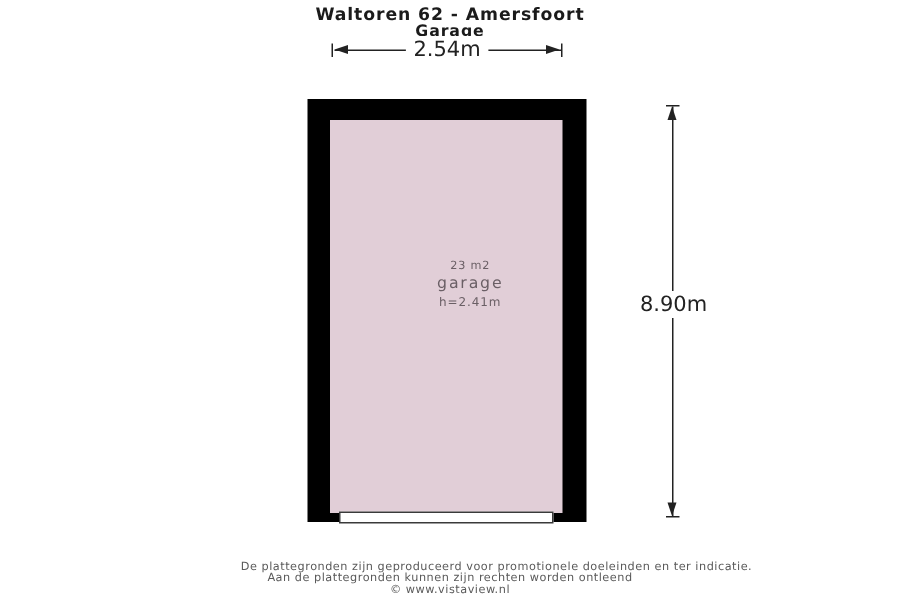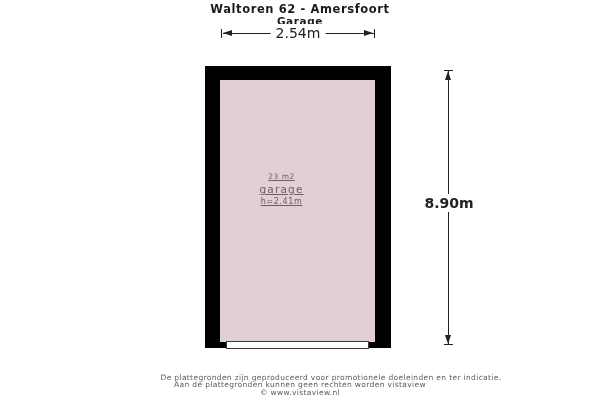--- a/index.html
+++ b/index.html
@@ -15,42 +15,42 @@
   .subtitle{left:0;top:15px;width:600px;text-align:center;font-size:10.5px;font-weight:bold;
          color:#1b1b1b;letter-spacing:0.6px;}
 
   
   .wall-rect{left:205px;top:66px;width:186px;height:282px;background:#000;}
   .floor{left:220px;top:80px;width:155px;height:262px;background:#e1ced7;}
   .garage-door{left:226px;top:341px;width:143px;height:8px;background:#fff;
          border:1px solid #3a3a3a;box-sizing:border-box;}
 
   
-  .room-label{left:204px;width:155px;text-align:center;color:#6a5f65;text-decoration:underline;}
+  .room-label{left:236px;width:155px;text-align:center;color:#6a5f65;}
   .room-area{top:172px;font-size:7.5px;letter-spacing:0.5px;}
   .room-name{top:183px;font-size:10.5px;letter-spacing:1.2px;}
   .room-h{top:197px;font-size:8px;letter-spacing:0.6px;}
 
   
   .dline{background:#222;}
   .dim-top-line{left:223px;top:33px;width:151px;height:1px;}
   .tick-v{width:1px;height:9px;background:#222;top:29px;}
   .tick-v.l{left:221px;} .tick-v.r{left:374px;}
   .arr{width:0;height:0;}
   .arr-left{left:223px;top:30px;border-top:3.5px solid transparent;border-bottom:3.5px solid transparent;border-right:9px solid #222;}
   .arr-right{left:364px;top:30px;border-top:3.5px solid transparent;border-bottom:3.5px solid transparent;border-left:9px solid #222;}
   .dim-label{background:#fff;color:#222;font-size:14px;padding:1px 5px;white-space:nowrap;}
   .dim-w-label{left:298px;top:33px;transform:translate(-50%,-50%);}
 
   .dim-right-line{left:448px;top:71px;width:1px;height:273px;}
   .tick-h{width:9px;height:1px;background:#222;left:444px;}
   .tick-h.t{top:70px;} .tick-h.b{top:344px;}
   .arr-up{left:445px;top:71px;border-left:3.5px solid transparent;border-right:3.5px solid transparent;border-bottom:9px solid #222;}
   .arr-down{left:445px;top:335px;border-left:3.5px solid transparent;border-right:3.5px solid transparent;border-top:9px solid #222;}
-  .dim-h-label{left:449px;top:203px;transform:translate(-50%,-50%);font-weight:bold;}
+  .dim-h-label{left:449px;top:203px;transform:translate(-50%,-50%);}
 
   
   .footer-line{left:0;width:600px;text-align:center;color:#5a5a5a;font-size:7.5px;letter-spacing:0.35px;}
   .f1{top:372.5px;padding-left:31px;} .f2{top:380px;} .f3{top:387.5px;}
 </style>
 </head>
 <body>
 
 <div class="canvas">
 
@@ -79,17 +79,17 @@
     <div class="abs tick-h t"></div>
     <div class="abs tick-h b"></div>
     <div class="abs dline dim-right-line"></div>
     <div class="abs arr arr-up"></div>
     <div class="abs arr arr-down"></div>
     <div class="abs dim-label dim-h-label">8.90m</div>
   </div>
 
   <div>
     <div class="abs footer-line f1">De plattegronden zijn geproduceerd voor promotionele doeleinden en ter indicatie.</div>
-    <div class="abs footer-line f2">Aan de plattegronden kunnen geen rechten worden vistaview</div>
+    <div class="abs footer-line f2">Aan de plattegronden kunnen zijn rechten worden ontleend</div>
     <div class="abs footer-line f3">© www.vistaview.nl</div>
   </div>
 
 </div>
 
 </body></html>

